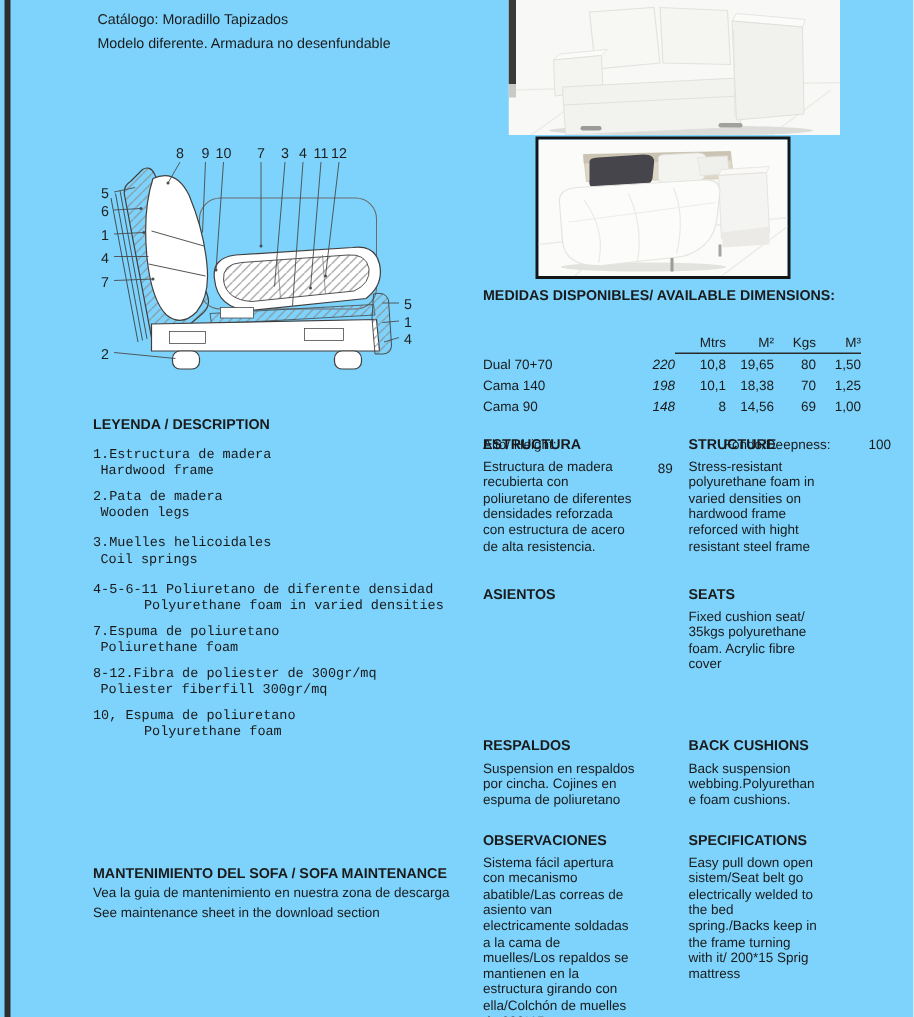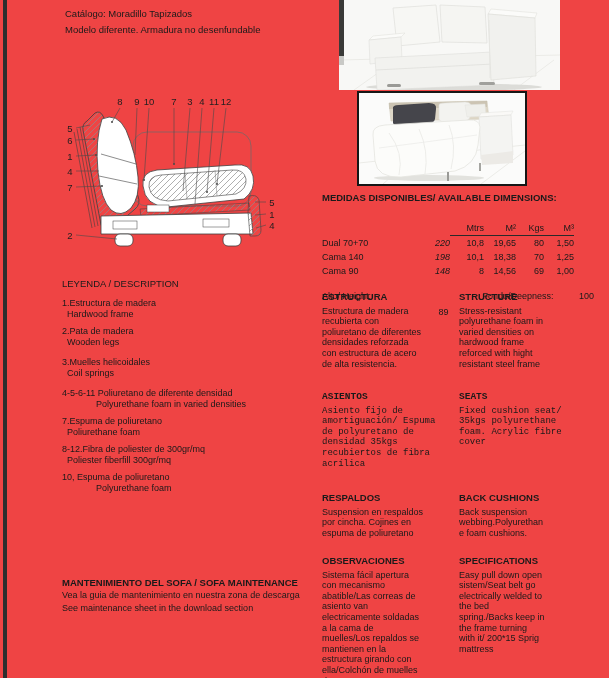--- a/index.html
+++ b/index.html
@@ -1,16 +1,16 @@
 <!DOCTYPE html>
 <html><head>
 <meta charset="utf-8">
 <style>
   html,body{margin:0;padding:0;background:#fff;}
-  .page{position:relative;width:609px;height:678px;background:#ef4444;overflow:hidden;
+  .page{position:relative;width:609px;height:678px;background:#7dd3fc;overflow:hidden;
         font-family:"Liberation Sans",sans-serif;color:#1a1a1a;}
   .left-rule{position:absolute;left:3px;top:0;width:4px;height:678px;background:#2e2e2e;}
 
   .doc-header{position:absolute;left:65px;top:6px;font-size:9.5px;line-height:16px;}
 
   .photo1{position:absolute;left:339px;top:0;width:221px;height:90px;}
   .photo2{position:absolute;left:357px;top:91px;width:166px;height:91px;border:2px solid #161616;}
 
   .diagram{position:absolute;left:35px;top:92px;width:250px;height:170px;}
   .diagram text{font-family:"Liberation Sans",sans-serif;font-size:9.5px;fill:#1f1f1f;}
@@ -21,31 +21,31 @@
   .dim-row .c-num{text-align:right;font-style:italic;}
   .dim-row .c-col{text-align:right;}
   .dim-head .c-col{border-bottom:1px solid #2a2a2a;}
   .dim-foot{display:flex;margin-top:12px;line-height:12px;}
   .dim-foot .f1{width:110px;}
   .dim-foot .v1{width:24px;text-align:right;margin-top:16px;}
   .dim-foot .f2{margin-left:34px;width:86px;}
   .dim-foot .v2{width:32px;text-align:right;}
 
   .legend{position:absolute;left:62px;top:279px;width:252px;font-size:9px;line-height:10.5px;}
-  .legend-title{font-weight:normal;font-size:9.5px;margin-bottom:8px;}
-  .legend-item{margin-bottom:6px;}
+  .legend-title{font-weight:bold;font-size:9.5px;margin-bottom:8px;}
+  .legend-item{margin-bottom:6px;font-family:Liberation Mono, monospace;}
   .legend-item .en{padding-left:5px;margin-top:1px;}
   .legend-item.gap{margin-top:9px;}
   .legend-item .en.wide{padding-left:34px;}
 
   .spec{position:absolute;left:322px;width:282px;display:grid;grid-template-columns:137px 145px;
         font-size:9px;line-height:10.6px;}
   .spec h4{margin:0 0 3px 0;font-size:9.5px;font-weight:bold;}
   .spec .body{white-space:pre-line;}
-  #sec-estructura{top:292px;} #sec-asientos{top:392px;font-family:Liberation Mono, monospace;}
+  #sec-estructura{top:292px;} #sec-asientos{top:392px;}
   #sec-respaldos{top:493px;} #sec-observaciones{top:556px;}
 
   .maint{position:absolute;left:62px;top:577px;width:300px;font-size:9px;}
   .maint-title{font-weight:bold;font-size:9.5px;}
   .maint-body{margin-top:1px;line-height:13px;white-space:pre-line;}
 </style>
 </head>
 <body>
 
 <div class="page">
@@ -287,26 +287,20 @@
 varied densities on
 hardwood frame
 reforced with hight
 resistant steel frame</div>
     </div>
   </div>
 
   <div class="spec" id="sec-asientos">
     <div>
       <h4>ASIENTOS</h4>
-      <div class="body">Asiento fijo de
-amortiguación/ Espuma
-de polyuretano de
-densidad 35kgs
-recubiertos de fibra
-acrílica</div>
     </div>
     <div>
       <h4>SEATS</h4>
       <div class="body">Fixed cushion seat/
 35kgs polyurethane
 foam. Acrylic fibre
 cover</div>
     </div>
   </div>
 

